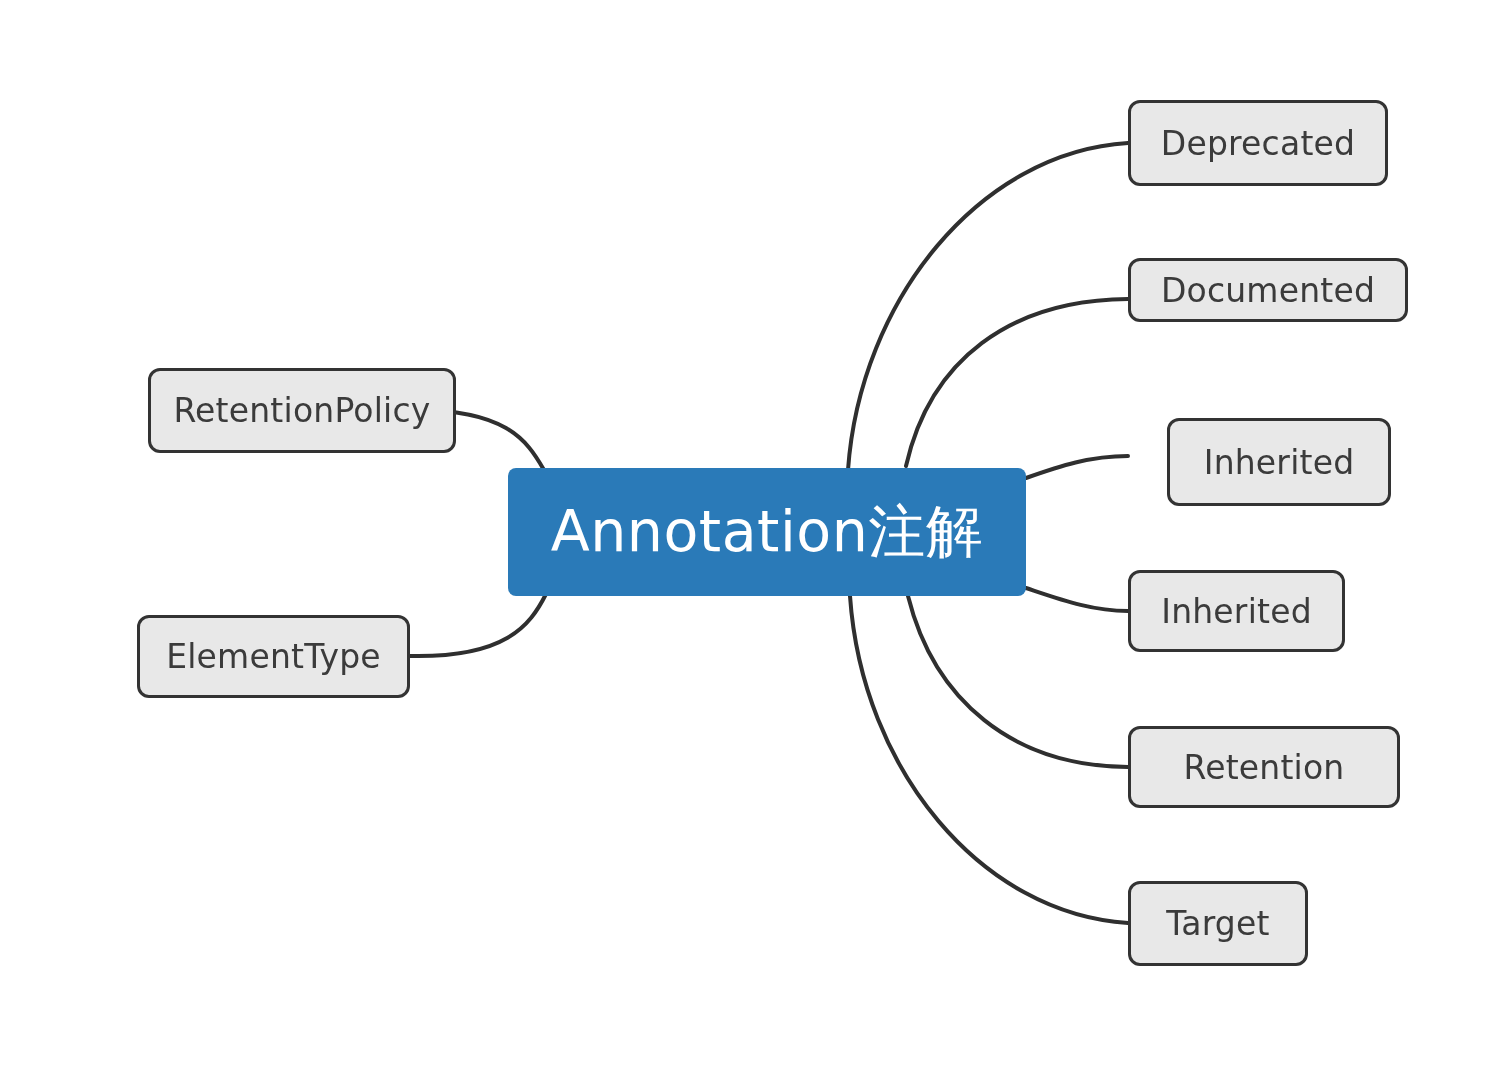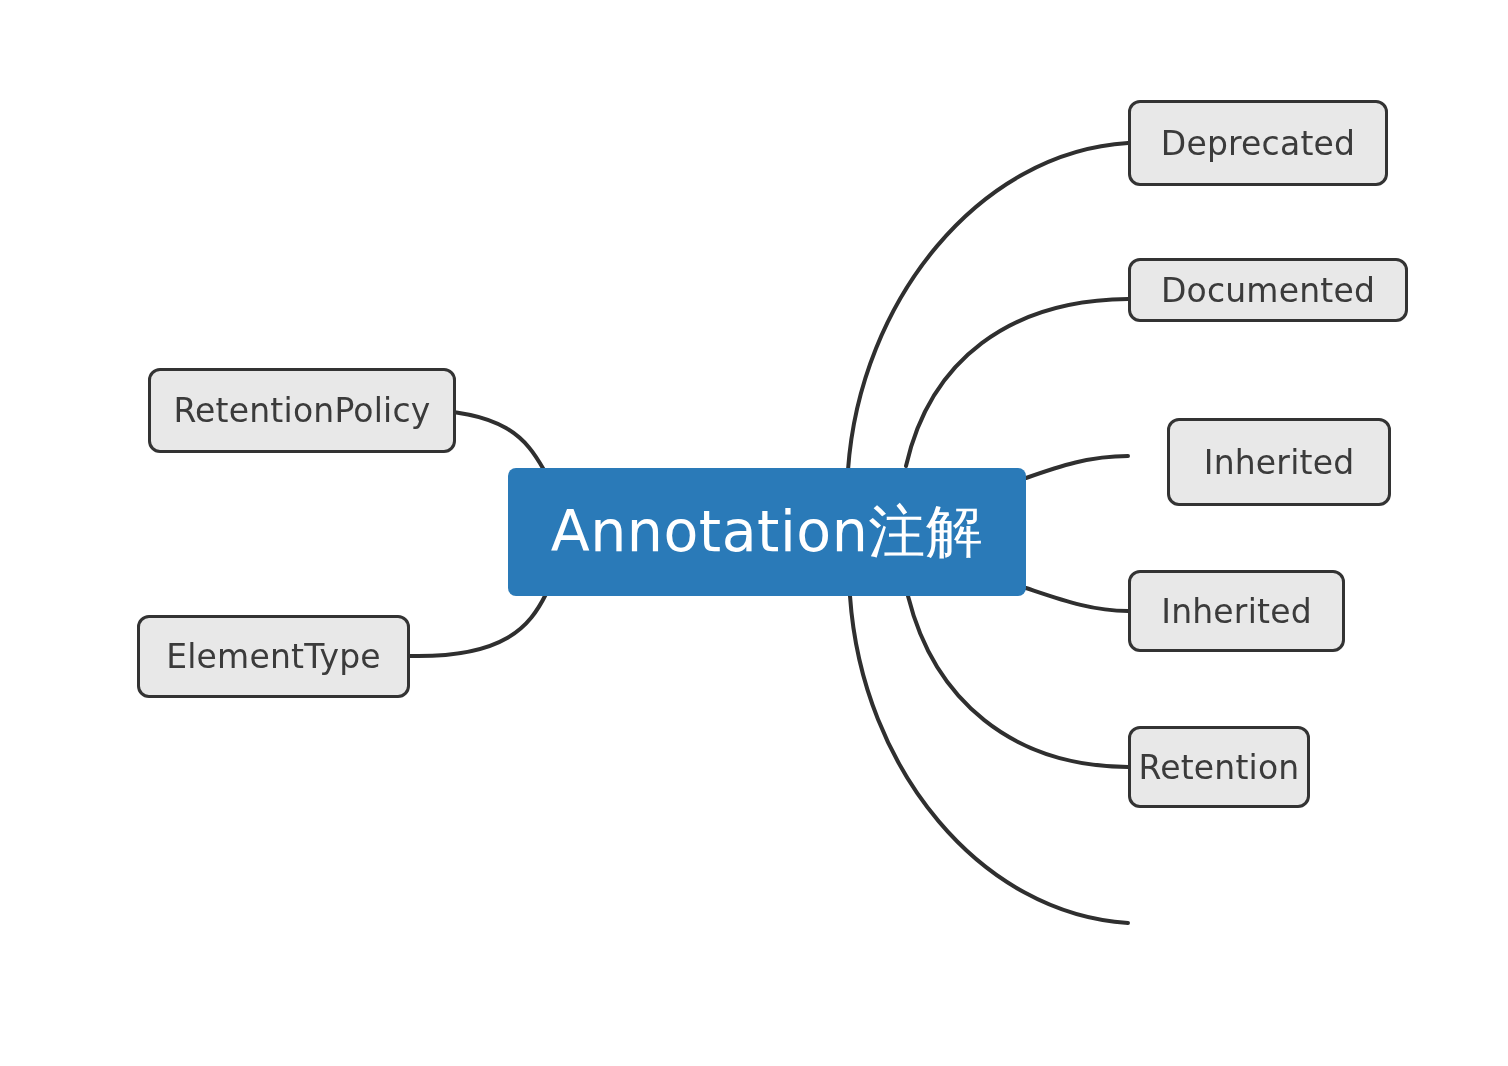--- a/index.html
+++ b/index.html
@@ -99,18 +99,21 @@
   </div>
 
   <div class="node node-branch" style="left:1128px; top:418px; width:224px; height:88px;margin-left:39px;">
     <span>Inherited</span>
   </div>
 
   <div class="node node-branch" style="left:1128px; top:570px; width:217px; height:82px;">
     <span>Inherited</span>
   </div>
 
-  <div class="node node-branch" style="left:1128px; top:726px; width:182px; height:82px;">
+  <div class="node node-branch" style="left:1128px; top:726px; width:272px; height:82px;">
     <span>Retention</span>
   </div>
 
+  <div class="node node-branch" style="left:1128px; top:881px; width:180px; height:85px;">
+    <span>Target</span>
+  </div>
 
 </div>
 
 </body></html>

